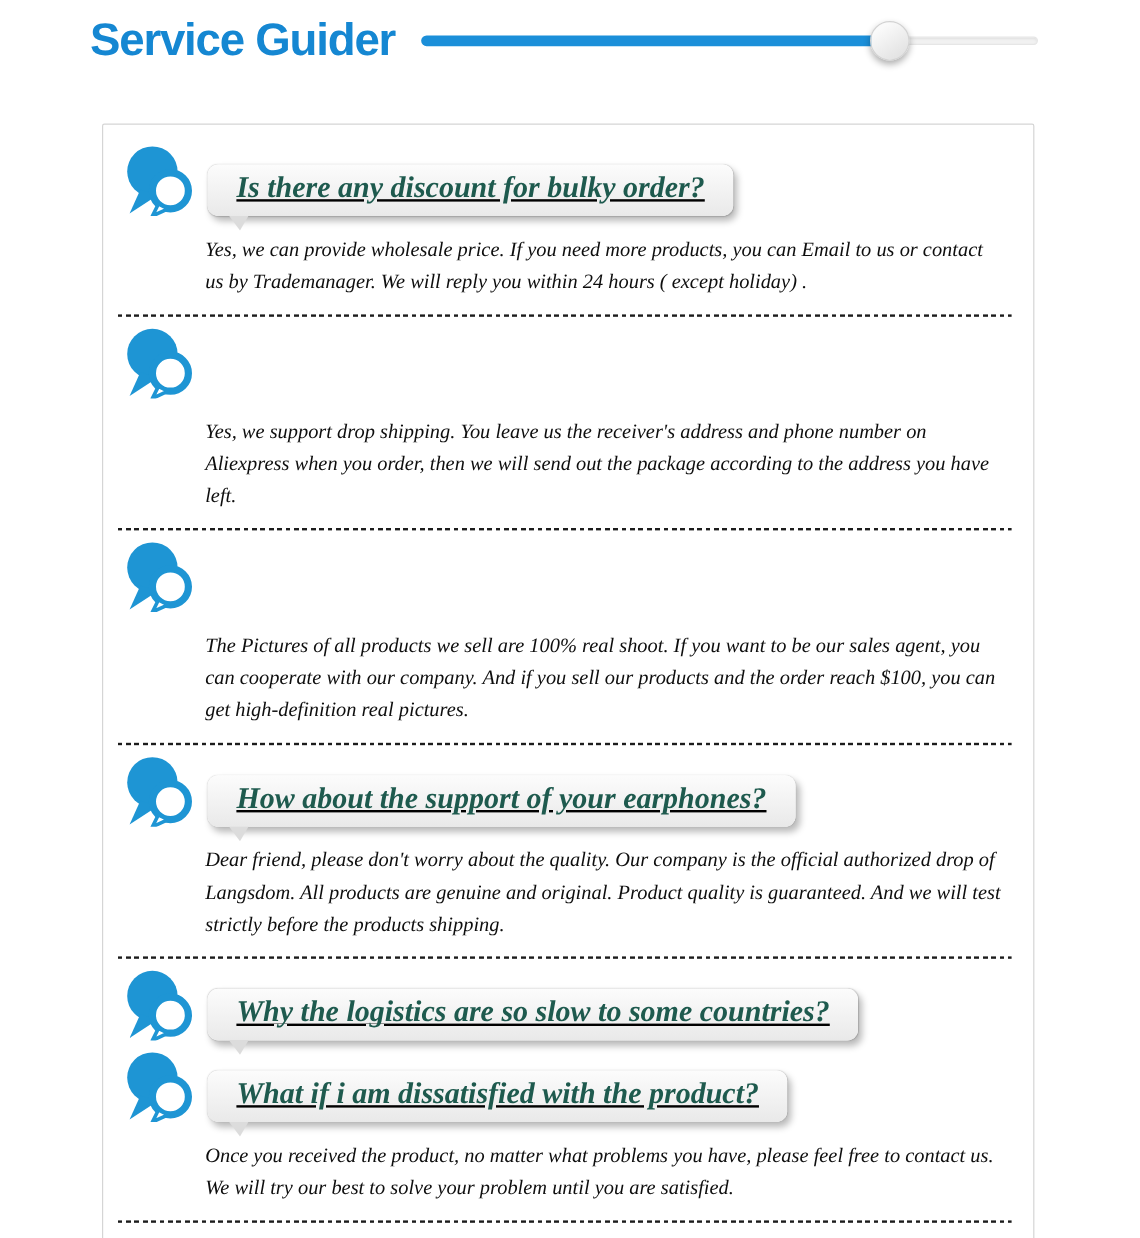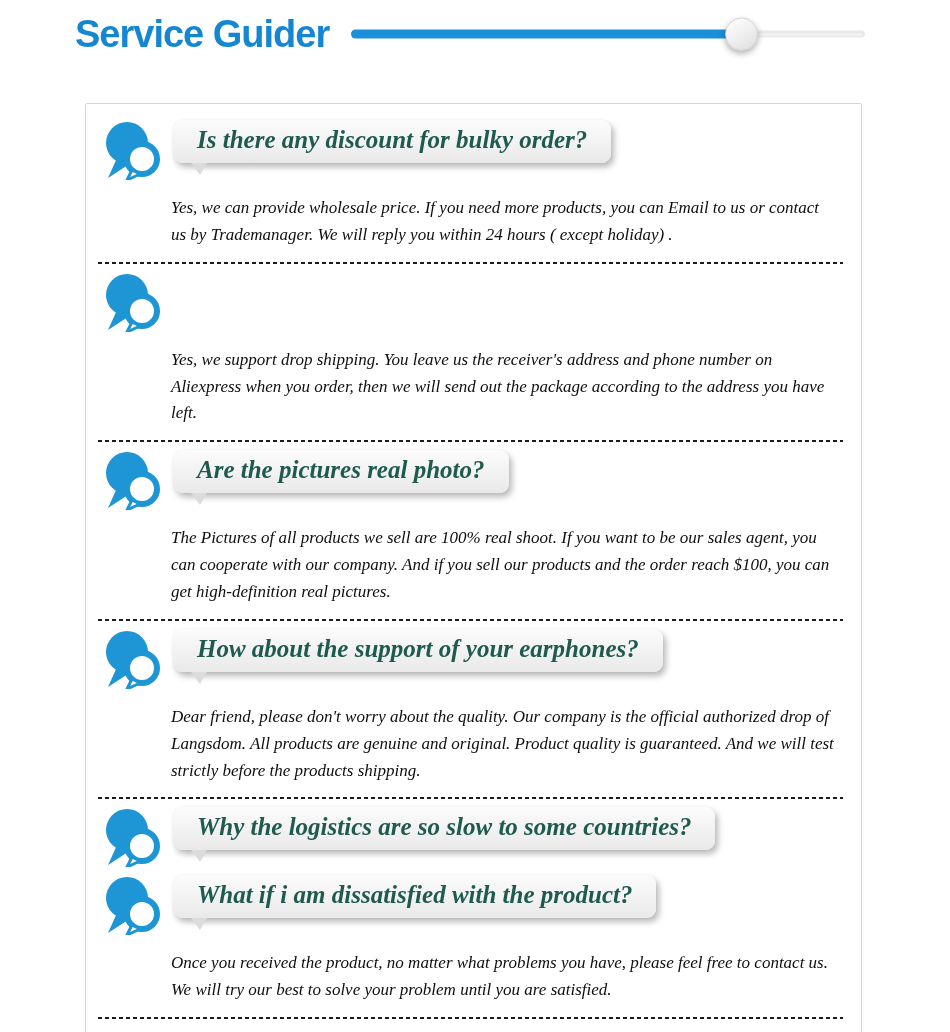--- a/index.html
+++ b/index.html
@@ -50,22 +50,23 @@
     margin:46px 0 0 85px;
     width:777px; min-height:898px;
     background:#fff;
     border:1px solid #d5d5d5;
     border-radius:2px;
     padding:8px 0 14px;
   }
   .faq-item { padding-top:8px; }
 
   .item-head {
-    display:flex; align-items:flex-start;
+    display:flex; align-items:flex-end;
     margin-left:15px;
+    text-decoration:underline;
   }
   .bubble-icon { width:62px; height:60px; flex:0 0 62px; margin-right:10px; }
 
   .pill {
     position:relative;
     padding:6px 24px 9px;
     font-family:"Liberation Serif", serif;
     font-style:italic; font-weight:bold;
     font-size:25px; color:#1e5a4e;
     background:linear-gradient(180deg,#fcfcfc,#e9e9e9);
@@ -137,21 +138,20 @@
   </div>
 
   <div class="faq-item">
     <div class="item-head">
       <svg class="bubble-icon" viewBox="0 0 62 60">
         <circle cx="26" cy="23" r="21" fill="#1e95d4"></circle>
         <path d="M16 38 L7 58 L30 43 Z" fill="#1e95d4"></path>
         <circle cx="41" cy="39" r="15" fill="#fff" stroke="#1e95d4" stroke-width="6"></circle>
         <path d="M31 50 L26 60 L39 54 Z" fill="#fff" stroke="#1e95d4" stroke-width="3" stroke-linejoin="round"></path>
       </svg>
-      <div class="pill">Are the pictures real photo?</div>
     </div>
     <div class="answer">The Pictures of all products we sell are 100% real shoot. If you want to be our sales agent, you can cooperate with our company. And if you sell our products and the order reach $100, you can get high-definition real pictures.</div>
     <div class="divider"></div>
   </div>
 
   <div class="faq-item">
     <div class="item-head">
       <svg class="bubble-icon" viewBox="0 0 62 60">
         <circle cx="26" cy="23" r="21" fill="#1e95d4"></circle>
         <path d="M16 38 L7 58 L30 43 Z" fill="#1e95d4"></path>

